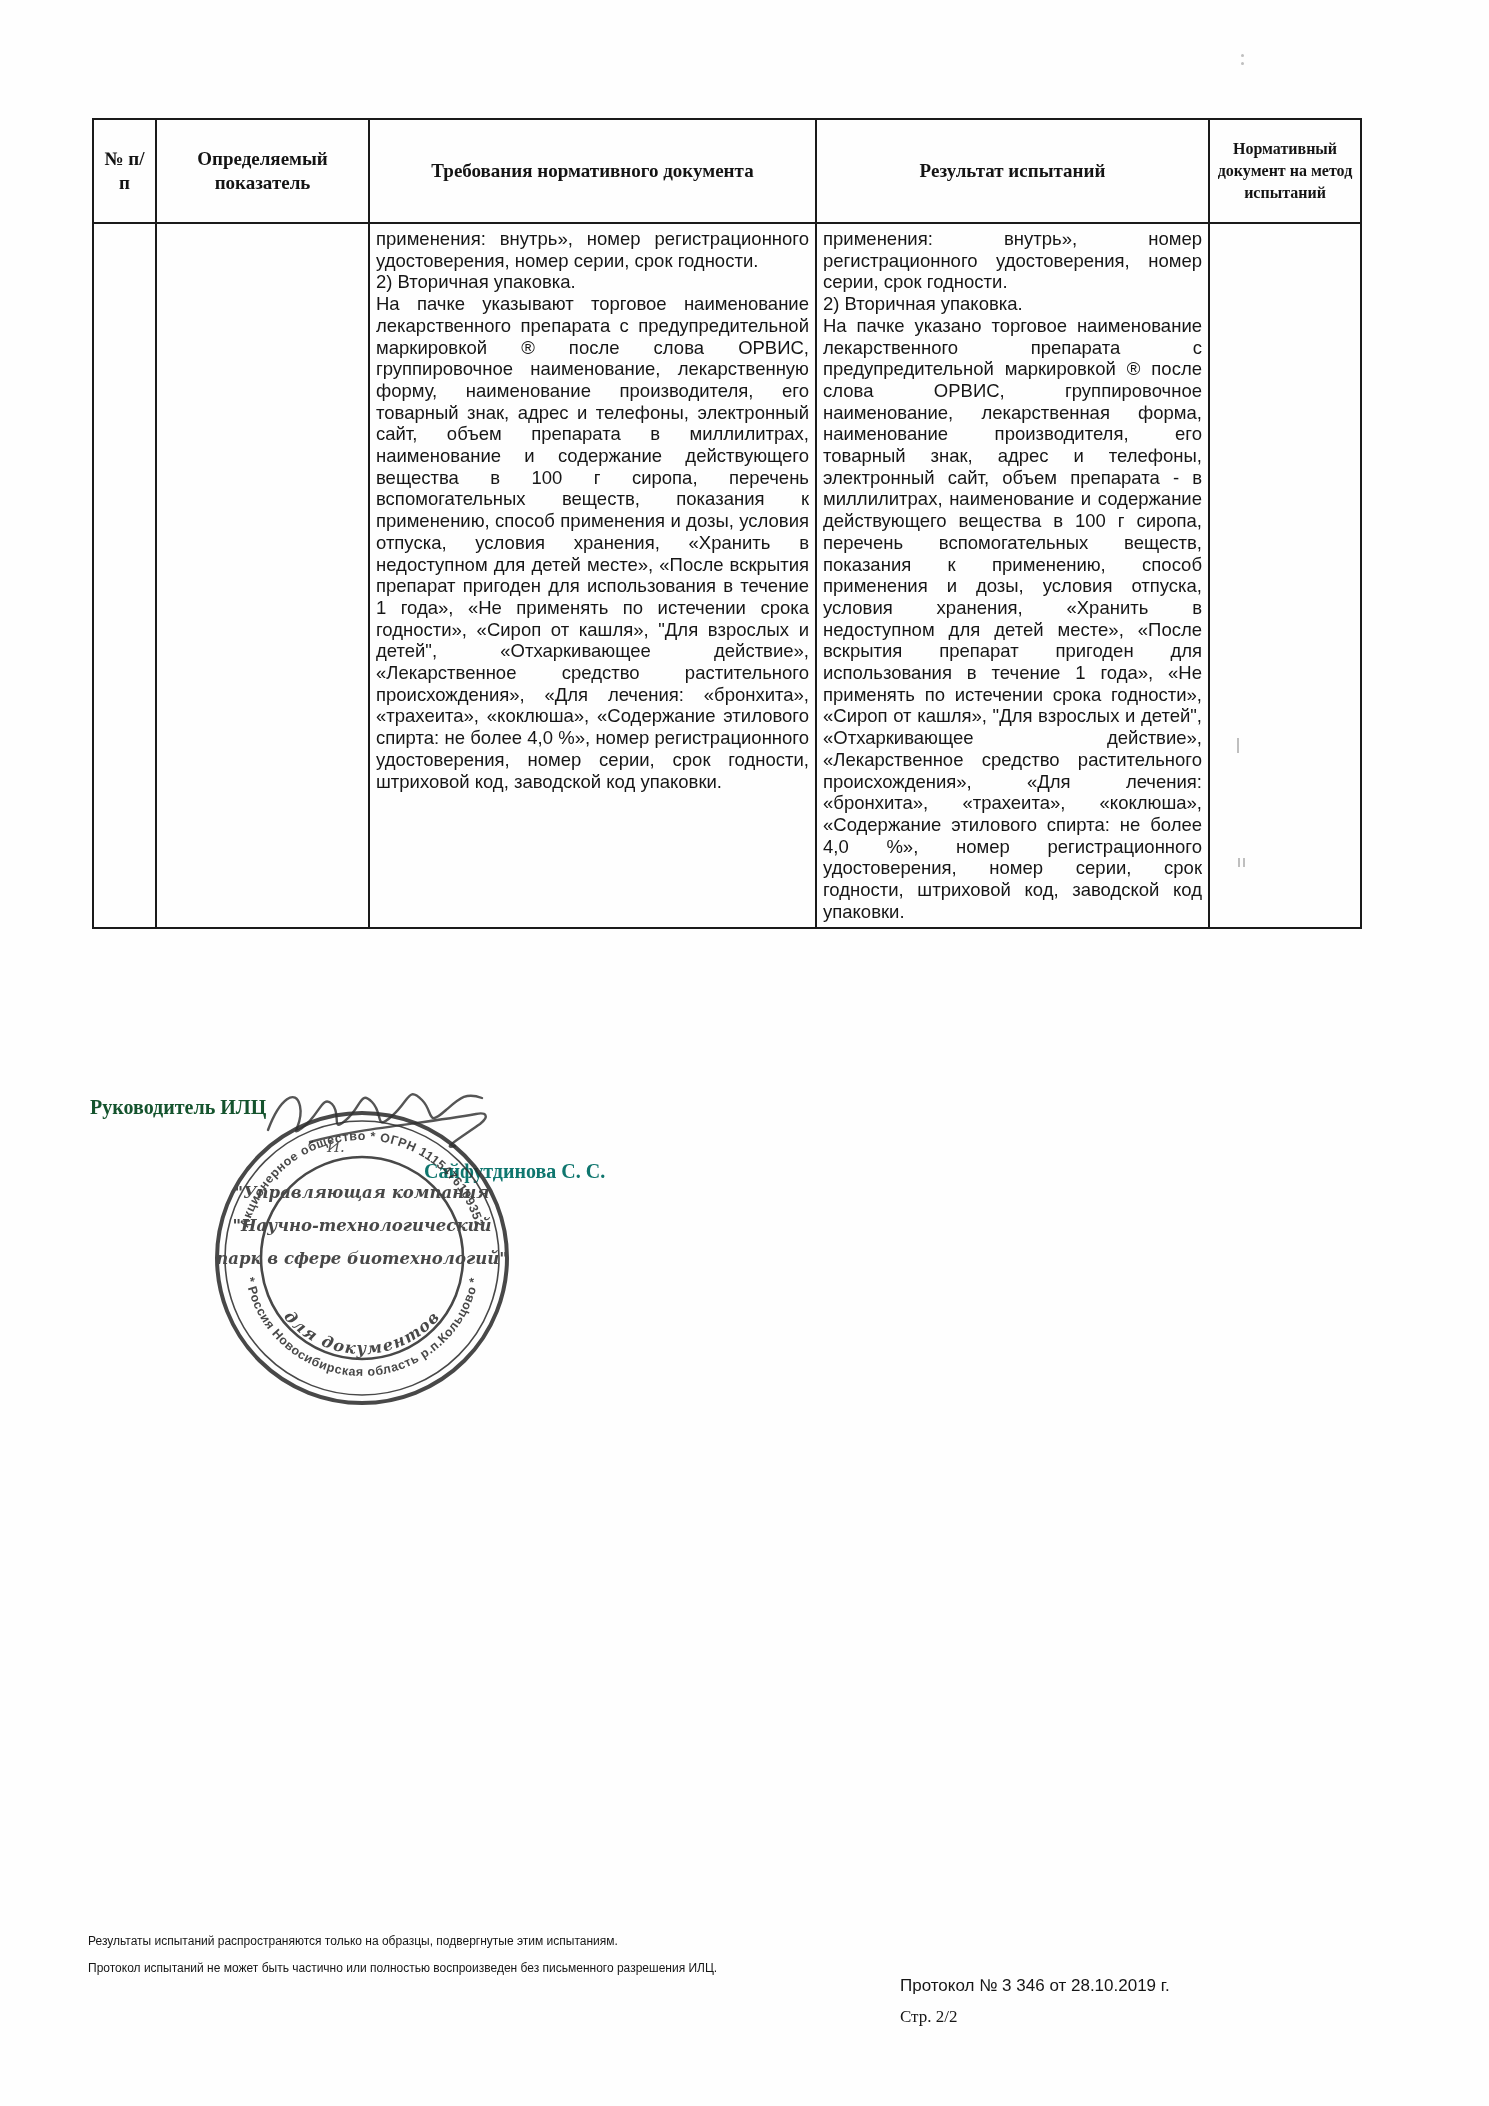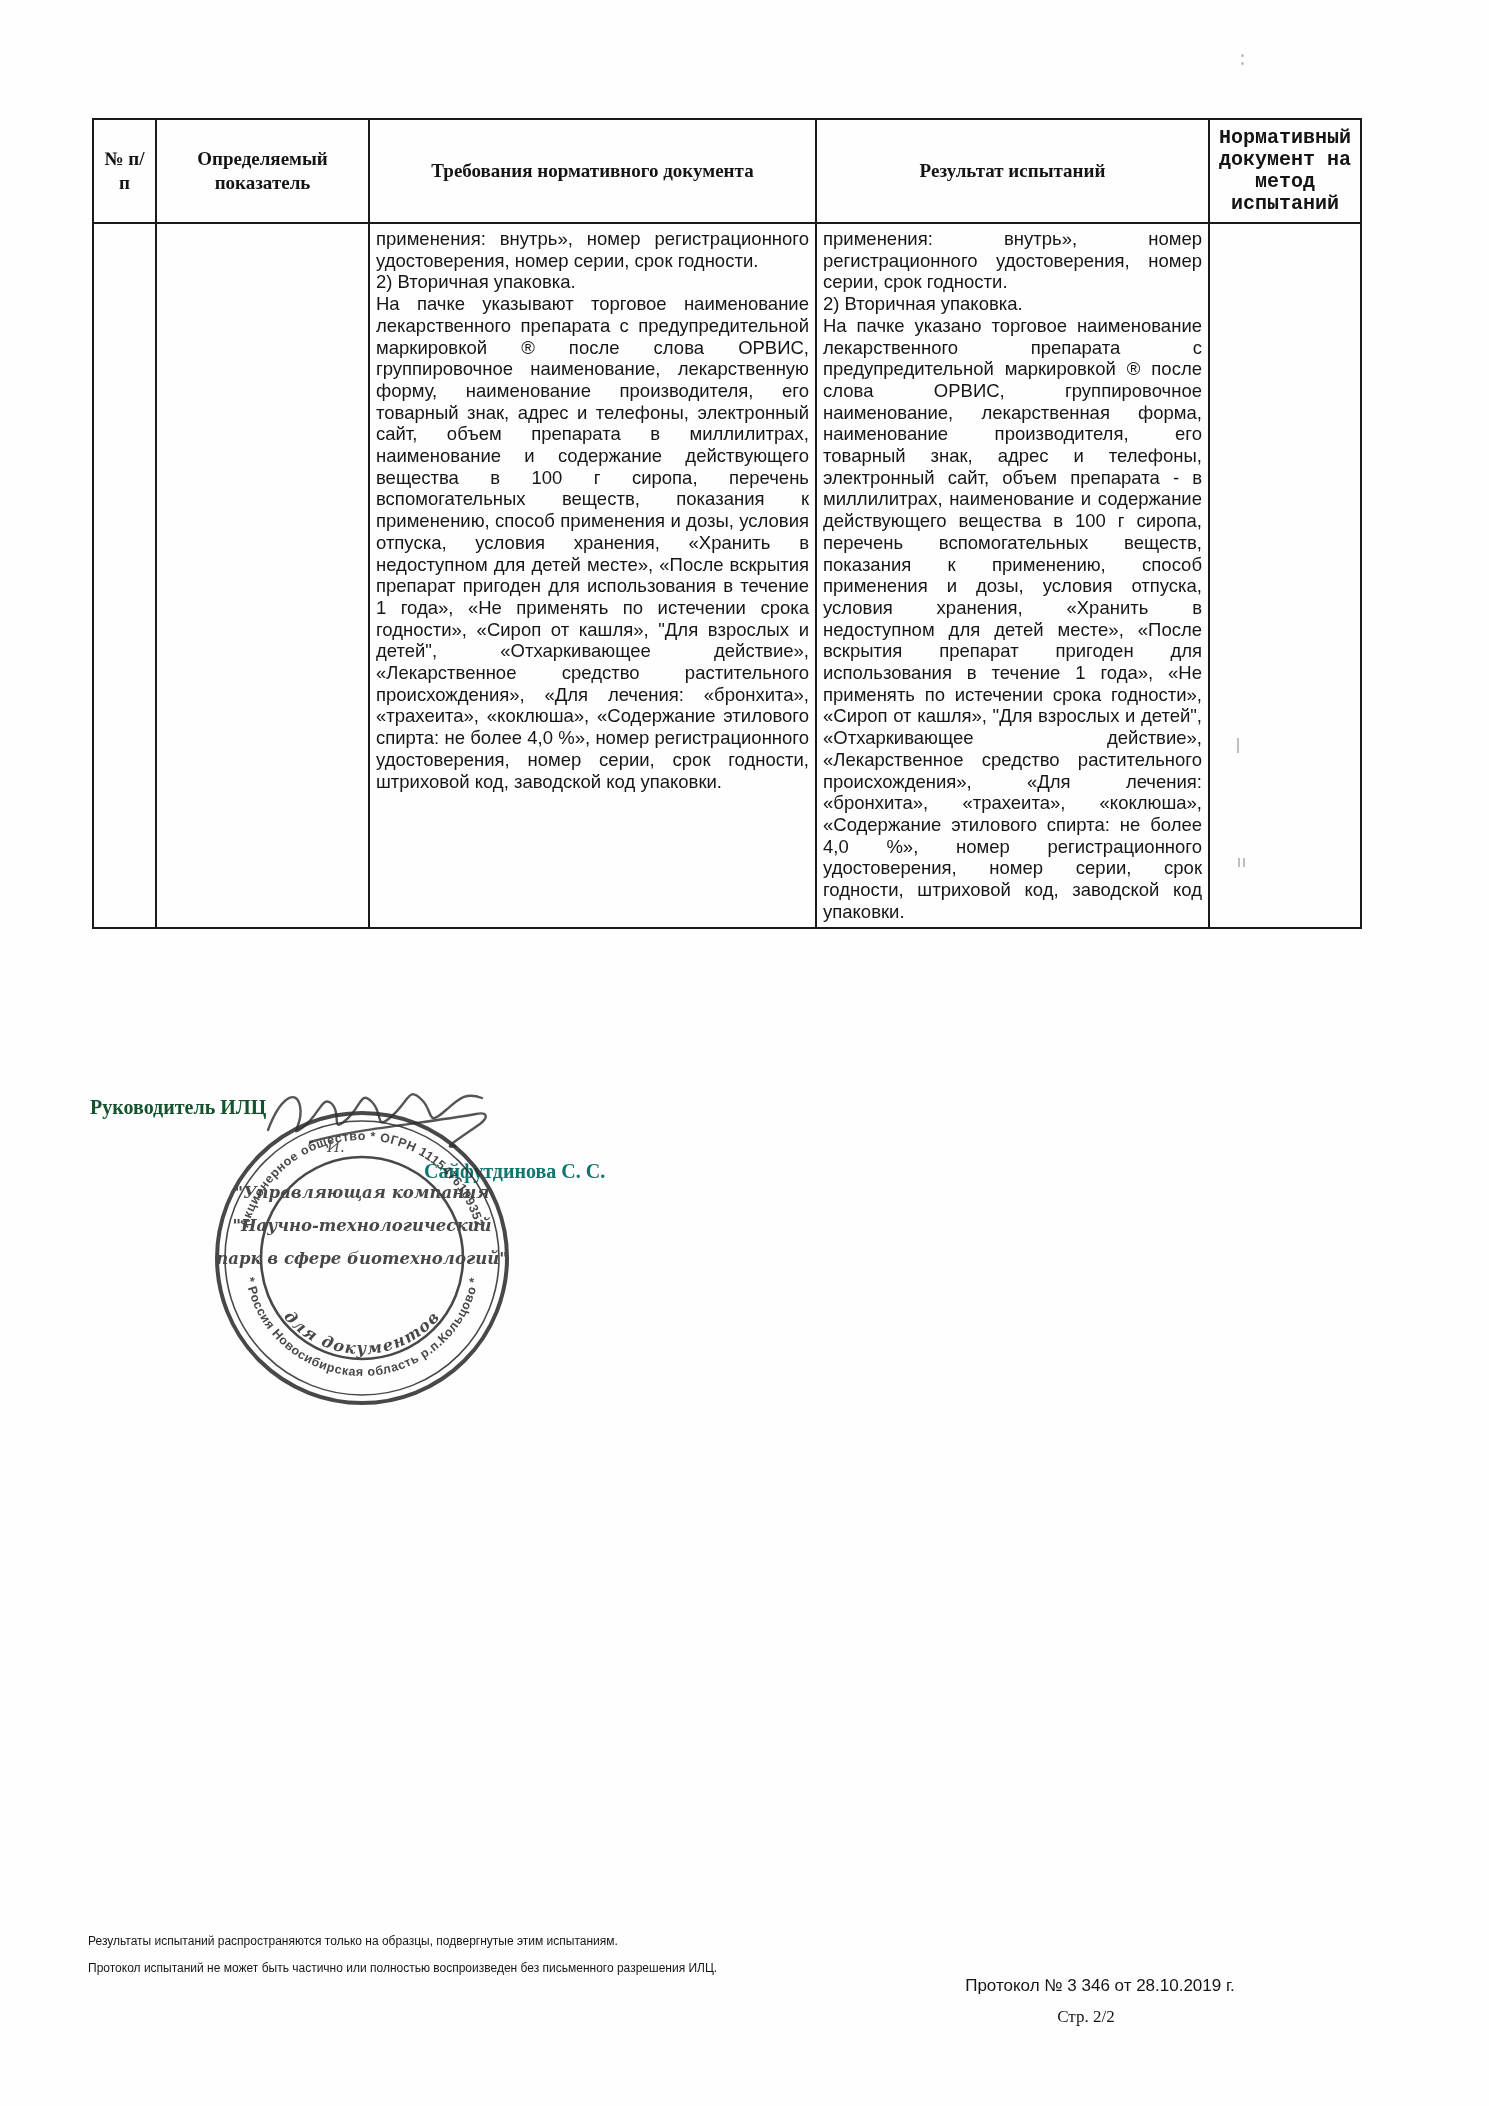--- a/index.html
+++ b/index.html
@@ -28,21 +28,21 @@
   .doc-table th{
     font-family:"Liberation Serif",serif;
     font-weight:700;
     font-size:19px;
     line-height:24px;
     text-align:center;
     vertical-align:middle;
     height:104px;
     color:#141414;
   }
-  .doc-table th.small-head{font-size:20px;line-height:22px;font-family:Liberation Mono, monospace;}
+  .doc-table th.small-head{font-size:16px;line-height:22px;}
   .doc-table td.body-cell{height:622px;}
   .cell-text{
     font-size:18.5px;
     line-height:21.7px;
     text-align:justify;
     white-space:pre-line;
     color:#161616;
   }
   
   .sig-role{
@@ -63,21 +63,21 @@
   .stamp .innertxt{font-family:"DejaVu Serif",serif;font-style:italic;font-weight:700;font-size:16.5px;}
   .stamp .arctxt{font-family:"DejaVu Serif",serif;font-style:italic;font-weight:700;font-size:16px;letter-spacing:1.5px;}
   .stamp .handmark{font-family:"DejaVu Serif",serif;font-style:italic;font-size:15px;fill:#3a3a3a;}
   
   .footer-notes{
     position:absolute;left:88px;top:1928px;width:1120px;
     font-size:12px;line-height:27px;color:#151515;
   }
   .protocol-ref{
     position:absolute;left:900px;top:1970px;width:400px;
-    text-align:center;font-size:17px;line-height:31px;color:#151515;
+    text-align:left;font-size:17px;line-height:31px;color:#151515;
   }
   .protocol-ref .pageref{padding-right:28px;font-family:Liberation Serif, serif;}
   
   .artifact{position:absolute;background:#8a8a8a;opacity:.55;}
   .a-colon1{left:1241px;top:54px;width:3px;height:3px;border-radius:50%;}
   .a-colon2{left:1241px;top:62px;width:3px;height:3px;border-radius:50%;}
   .a-bar{left:1237px;top:738px;width:2px;height:15px;}
   .a-tick1{left:1238px;top:858px;width:2px;height:9px;}
   .a-tick2{left:1243px;top:858px;width:2px;height:9px;}
 </style>

